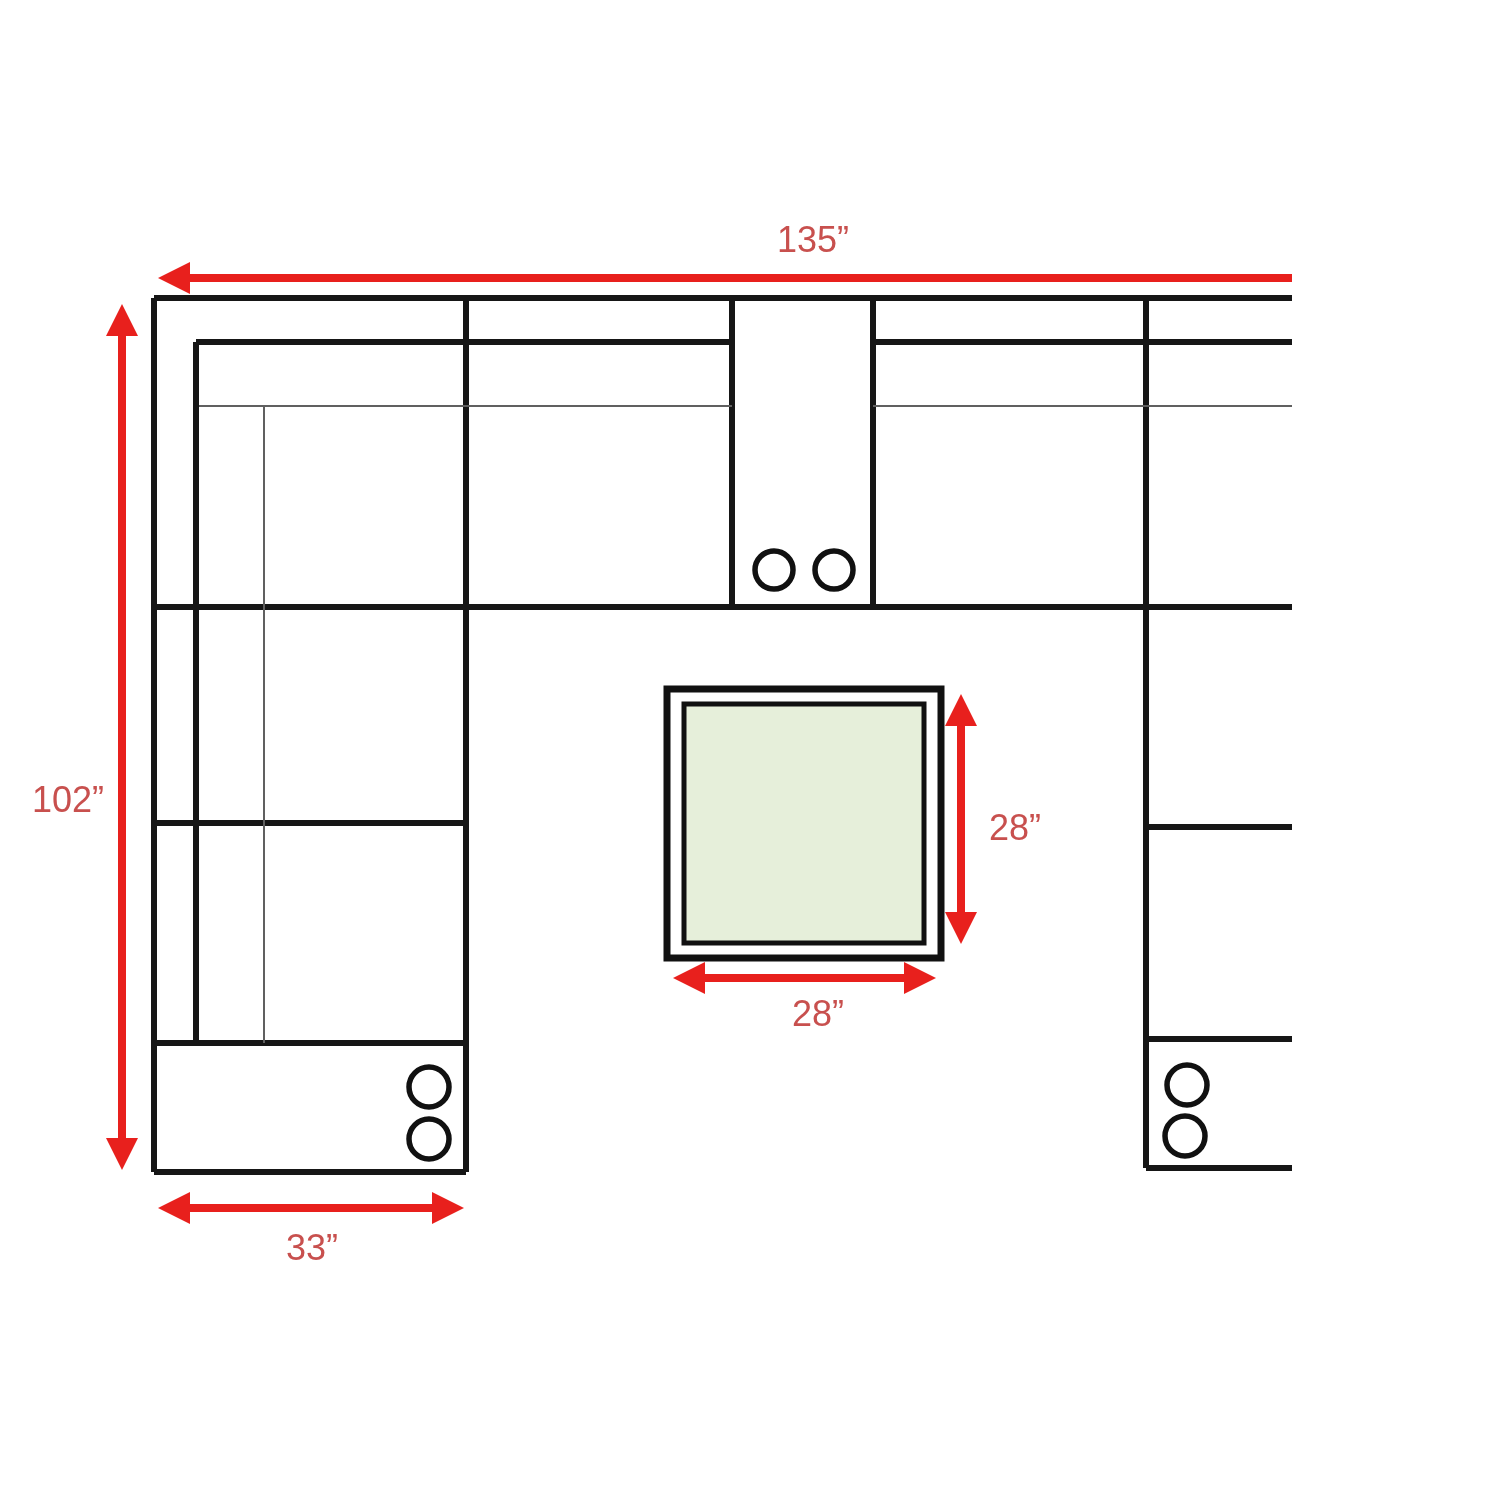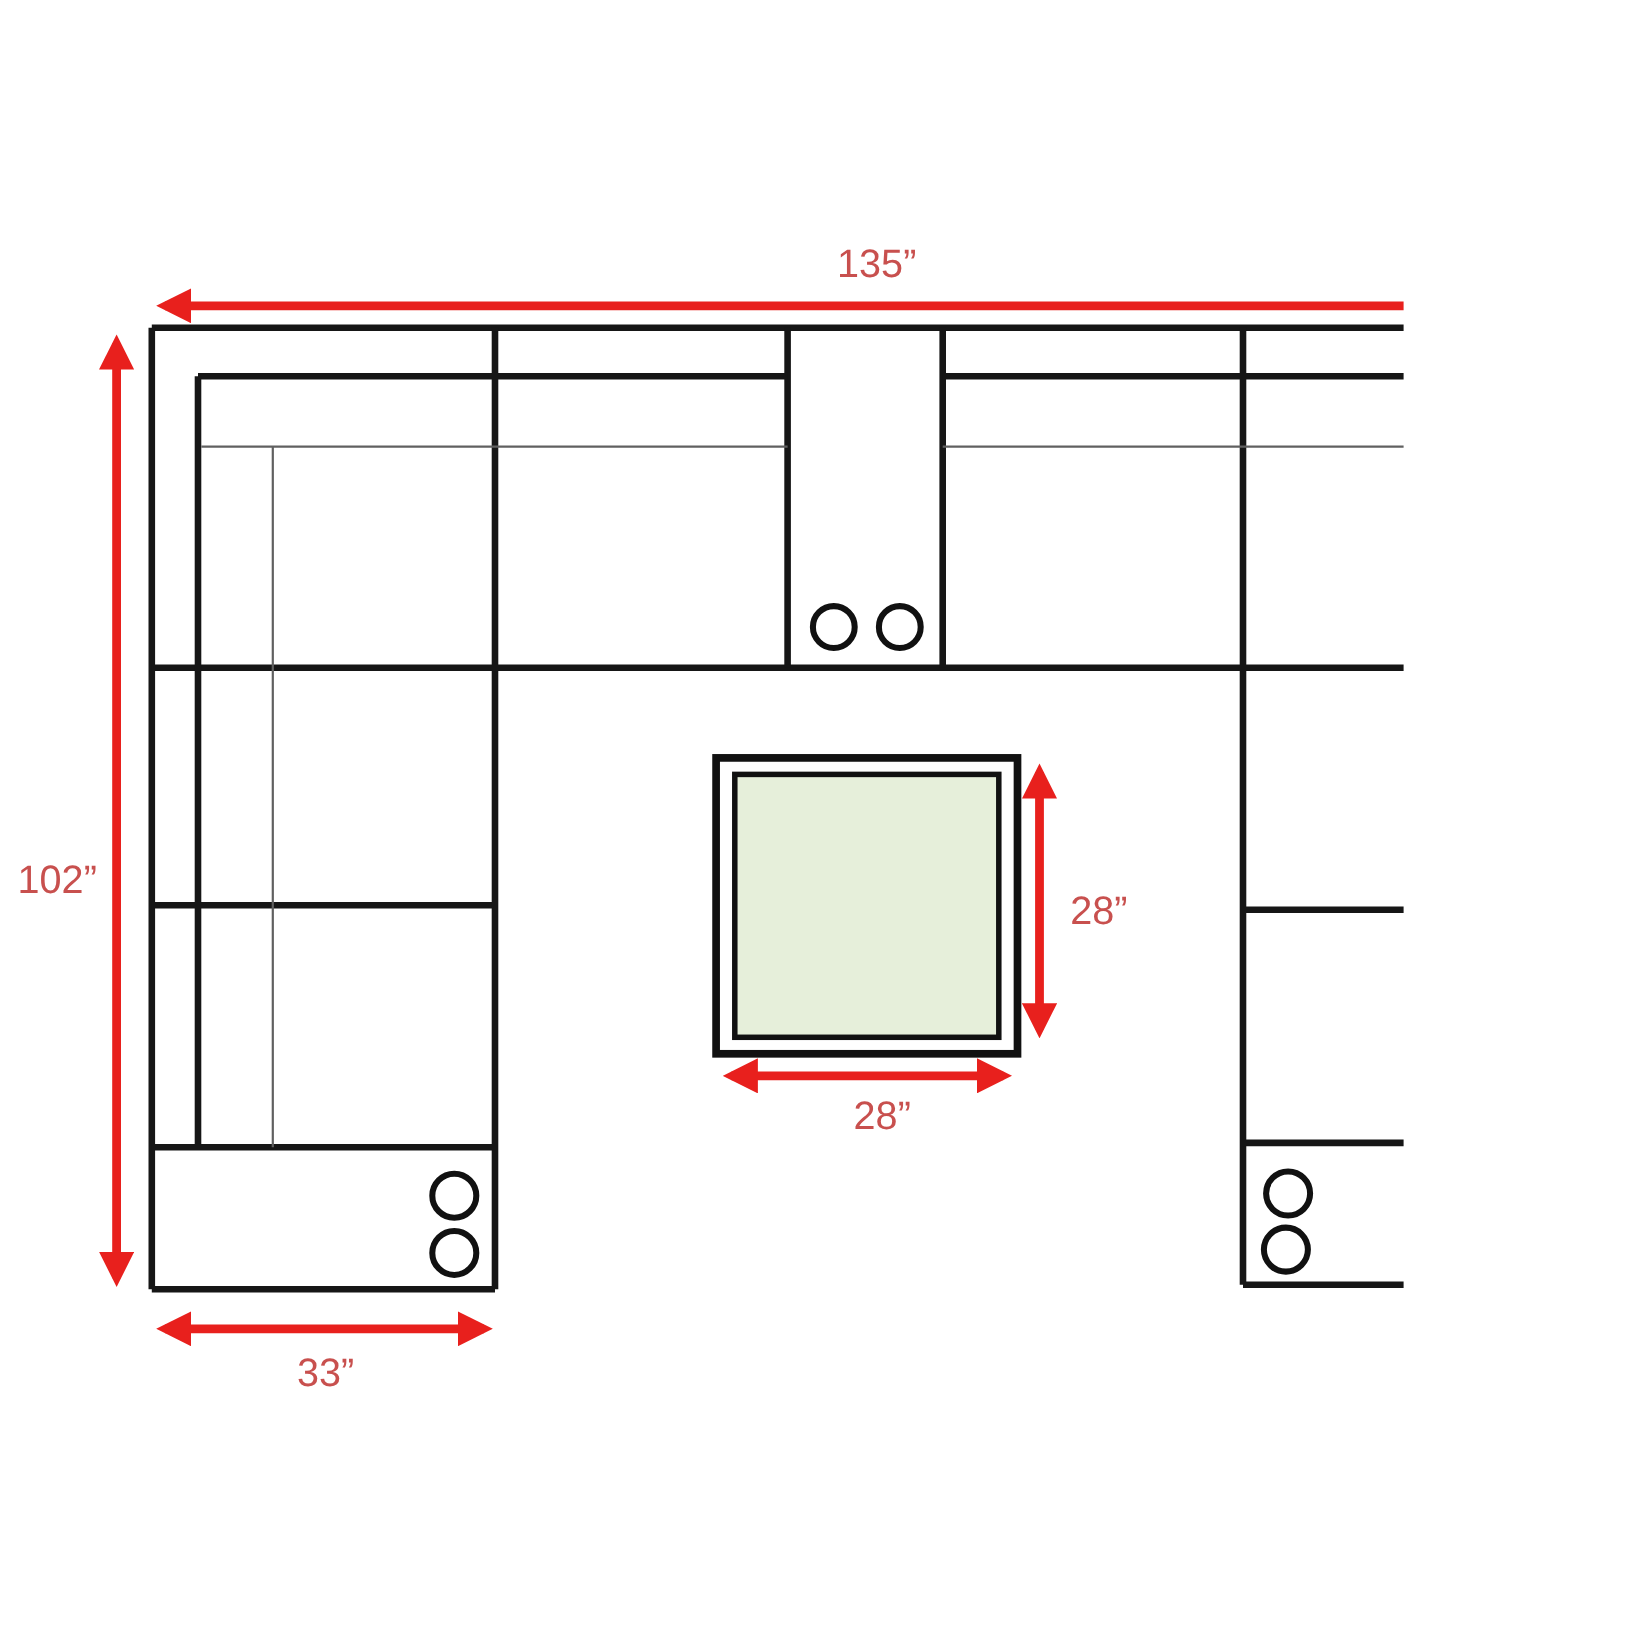--- a/index.html
+++ b/index.html
@@ -9,20 +9,21 @@
     --line-gray:#606060;
     --table-fill:#e6efda;
     --background:#ffffff;
   }
   html,body{margin:0;padding:0;background:var(--background);}
   .canvas{
     position:relative;
     width:1276px;height:1500px;
     background:var(--background);
     overflow:hidden;
+    margin-left:16px;
   }
   svg{position:absolute;left:0;top:0;}
   .blk{stroke:var(--line-black);stroke-width:6;fill:none;}
   .thin{stroke:var(--line-gray);stroke-width:2;fill:none;}
   .cup{stroke:#111111;stroke-width:5.5;fill:#ffffff;}
   .tbl-outer{stroke:#111111;stroke-width:7;fill:#ffffff;}
   .tbl-inner{stroke:#111111;stroke-width:5;fill:var(--table-fill);}
   .arrow{stroke:var(--arrow-red);stroke-width:8;fill:none;}
   .ah{fill:var(--arrow-red);}
   .dim-label{

